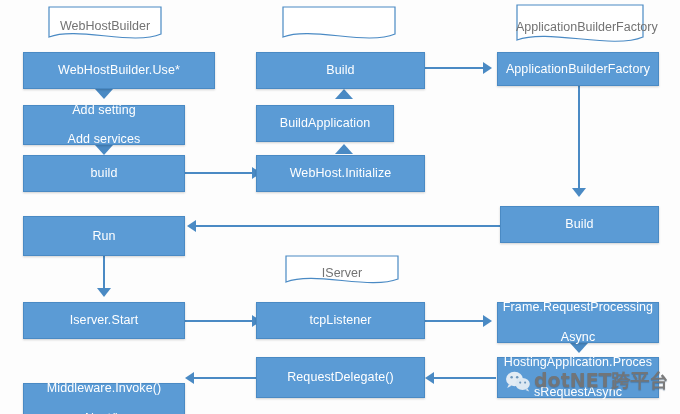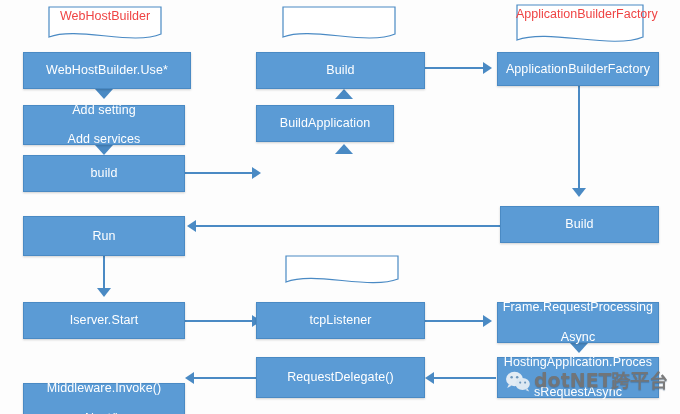--- a/index.html
+++ b/index.html
@@ -29,26 +29,26 @@
     font-size: 12.5px;
     line-height: 1.18;
     letter-spacing: .1px;
     padding: 2px 4px;
     box-shadow: 0 1px 2px rgba(0,0,0,0.18);
   }
   .box span { display: block; width: 100%; }
   
   .doclabel {
     position: absolute;
-    color: #ef4444;
+    color: #737373;
     font-size: 12.5px;
     line-height: 1.18;
     text-align: center;
     display: flex;
-    align-items: flex-start;
+    align-items: center;
     justify-content: center;
     padding-top: 3px;
     box-sizing: border-box;
   }
   .doclabel svg {
     position: absolute;
     left: 0; top: 0;
     width: 100%; height: 100%;
     z-index: 0;
   }
@@ -141,20 +141,21 @@
     <svg viewBox="0 0 128 44" preserveAspectRatio="none">
       <path d="M1,1 L127,1 L127,33 C96,46 32,24 1,36 Z" fill="#ffffff" stroke="#4a8ac4" stroke-width="1.2"></path>
     </svg>
     <span>ApplicationBuilderFactory</span>
   </div>
 
   <div class="doclabel" style="left:285px; top:255px; width:114px; height:34px;">
     <svg viewBox="0 0 114 34" preserveAspectRatio="none">
       <path d="M1,1 L113,1 L113,24 C85,35 29,16 1,27 Z" fill="#ffffff" stroke="#4a8ac4" stroke-width="1.2"></path>
     </svg>
+    <span>IServer</span>
   </div>
 
   <div class="arrow fat-down" style="left:95px; top:89px;"></div>
 
   <div class="arrow fat-down" style="left:95px; top:145px;"></div>
 
   <div class="line h" style="left:185px; top:172px; width:69px;"></div>
   <div class="arrow right" style="left:252px; top:167px;"></div>
 
   <div class="arrow fat-up" style="left:335px; top:144px;"></div>
@@ -180,21 +181,21 @@
   <div class="arrow right" style="left:483px; top:315px;"></div>
 
   <div class="arrow fat-down" style="left:570px; top:343px;"></div>
 
   <div class="line h" style="left:434px; top:377px; width:62px;"></div>
   <div class="arrow left" style="left:425px; top:372px;"></div>
 
   <div class="line h" style="left:194px; top:377px; width:62px;"></div>
   <div class="arrow left" style="left:185px; top:372px;"></div>
 
-  <div class="box" style="left:23px; top:52px; width:168px; height:37px;">
+  <div class="box" style="left:23px; top:52px; width:192px; height:37px;">
     <span>WebHostBuilder.Use*</span>
   </div>
 
   <div class="box" style="left:23px; top:105px; width:162px; height:40px;">
     <span>
       <span>Add setting</span><br>
       <span>Add services</span>
     </span>
   </div>
 
@@ -203,20 +204,23 @@
   </div>
 
   <div class="box" style="left:256px; top:52px; width:169px; height:37px;">
     <span>Build</span>
   </div>
 
   <div class="box" style="left:256px; top:105px; width:138px; height:37px;">
     <span>BuildApplication</span>
   </div>
 
+  <div class="box" style="left:256px; top:155px; width:169px; height:37px;">
+    <span>WebHost.Initialize</span>
+  </div>
 
   <div class="box" style="left:497px; top:52px; width:162px; height:34px;">
     <span>ApplicationBuilderFactory</span>
   </div>
 
   <div class="box" style="left:500px; top:206px; width:159px; height:37px;">
     <span>Build</span>
   </div>
 
   <div class="box" style="left:23px; top:216px; width:162px; height:40px;">

